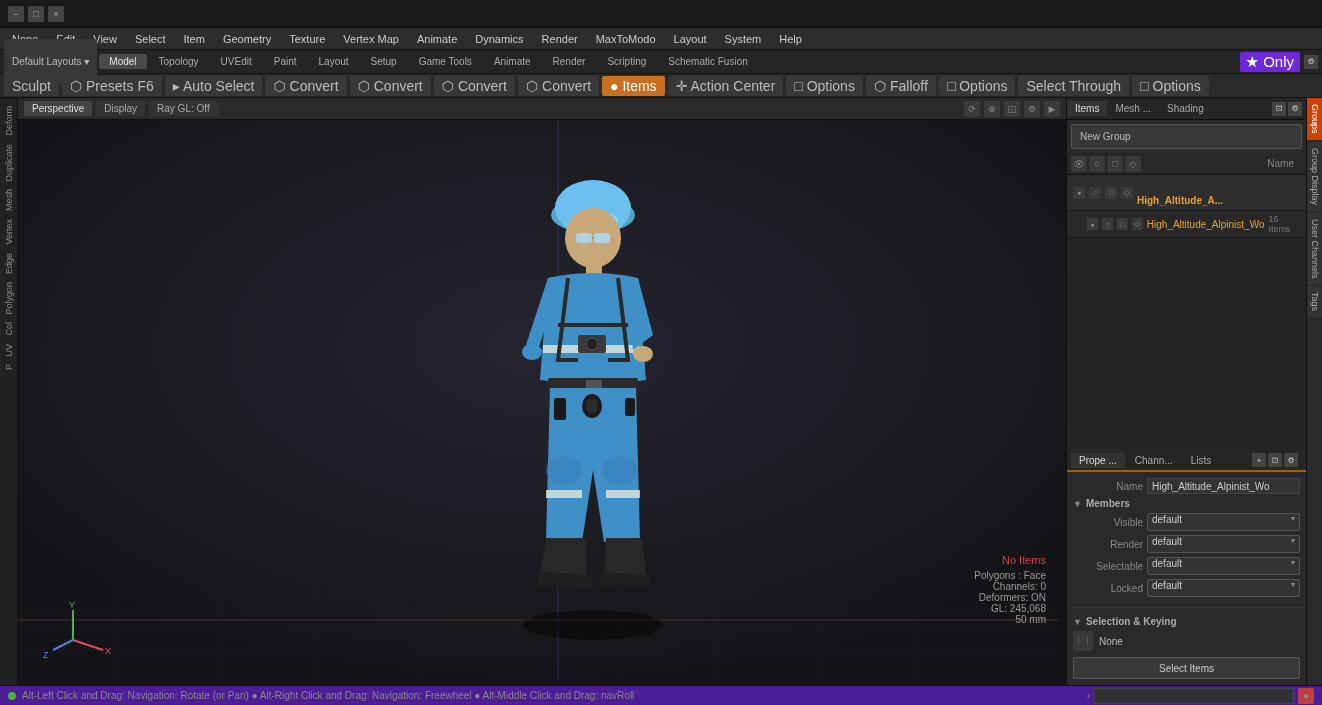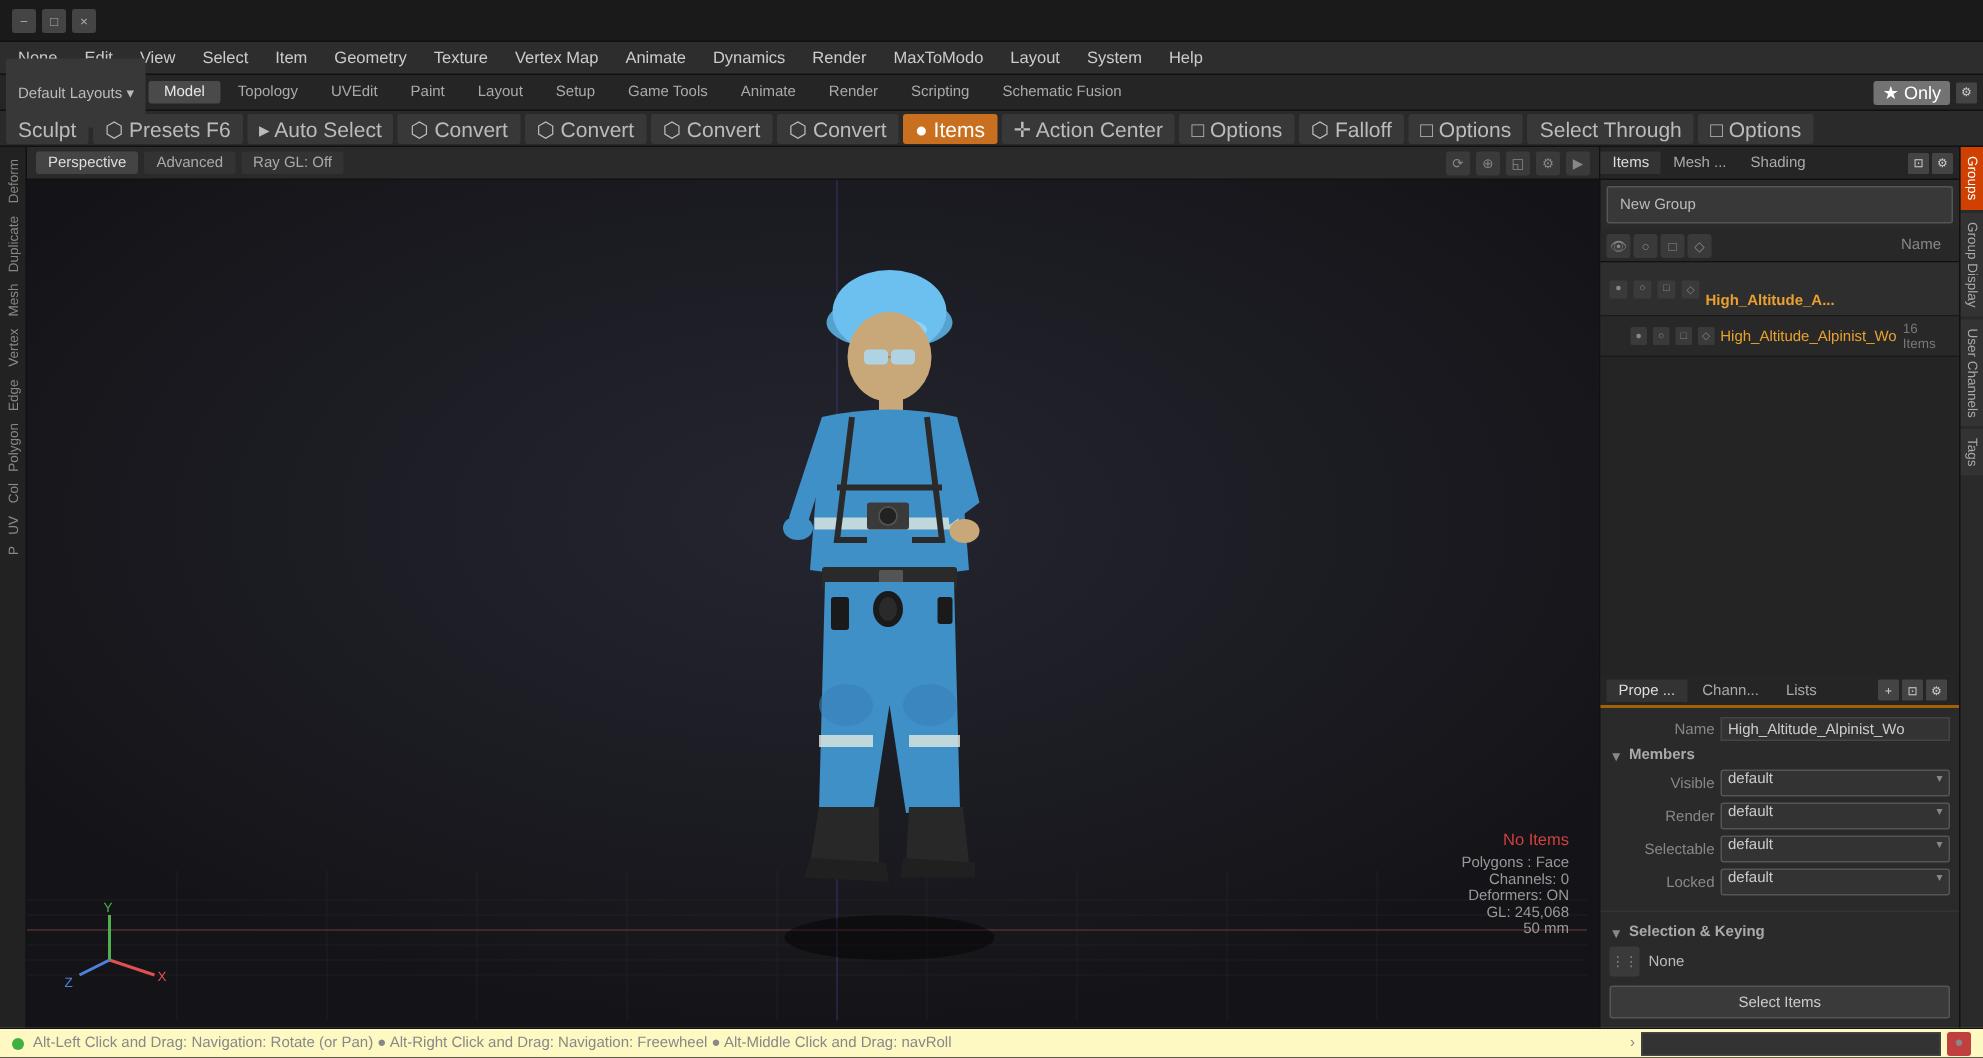--- a/index.html
+++ b/index.html
@@ -102,25 +102,25 @@
       background: #4a4a4a;
       color: #e8e8e8;
     }
     #layout-right {
       margin-left: auto;
       display: flex;
       align-items: center;
       gap: 4px;
     }
     .star-label {
-      background: #737373;
+      background: #6d28d9;
       color: #fff;
       padding: 1px 6px;
       border-radius: 2px;
-      font-size: 12px;
+      font-size: 15px;
     }
 
     
     #tool-bar {
       height: 24px;
       background: #2a2a2a;
       display: flex;
       align-items: center;
       padding: 0 4px;
       border-bottom: 1px solid #111;
@@ -221,21 +221,21 @@
     }
     #no-items-label {
       color: #d04040;
       font-size: 11px;
       margin-bottom: 4px;
     }
 
     
     #status-bar {
       height: 20px;
-      background: #fef9c3;
+      background: #4c1d95;
       display: flex;
       align-items: center;
       padding: 0 8px;
       border-top: 1px solid #111;
       font-size: 10px;
       color: #888;
       gap: 6px;
     }
     #status-dot-green { width: 8px; height: 8px; background: #40b040; border-radius: 50%; }
     #status-command {
@@ -588,21 +588,21 @@
       <div class="left-tool-item">Edge</div>
       <div class="left-tool-item">Polygon</div>
       <div class="left-tool-item">Col</div>
       <div class="left-tool-item">UV</div>
       <div class="left-tool-item">P</div>
     </div>
 
   <div id="main-viewport">
     <div id="viewport-header">
       <div class="viewport-tab active">Perspective</div>
-      <div class="viewport-tab">Advanced</div>
+      <div class="viewport-tab">Display</div>
       <div class="viewport-tab">Ray GL: Off</div>
       <div id="viewport-tools-right">
         <div class="items-toolbar-btn">⟳</div>
         <div class="items-toolbar-btn">⊕</div>
         <div class="items-toolbar-btn">◱</div>
         <div class="items-toolbar-btn">⚙</div>
         <div class="items-toolbar-btn">▶</div>
       </div>
     </div>
 

